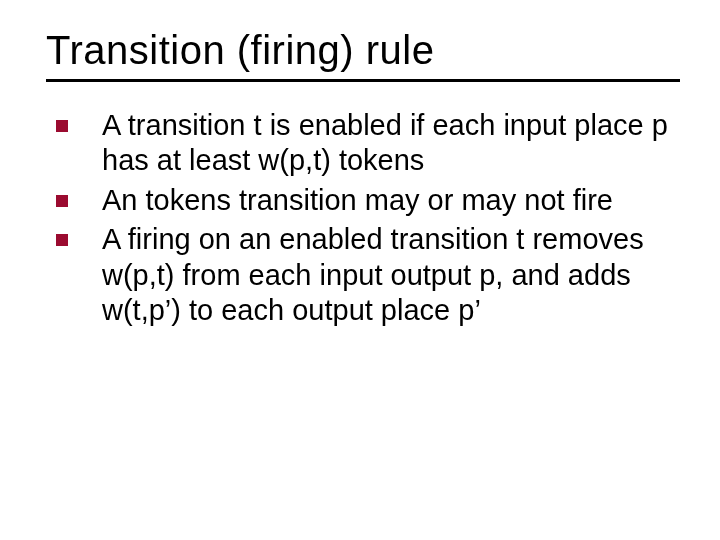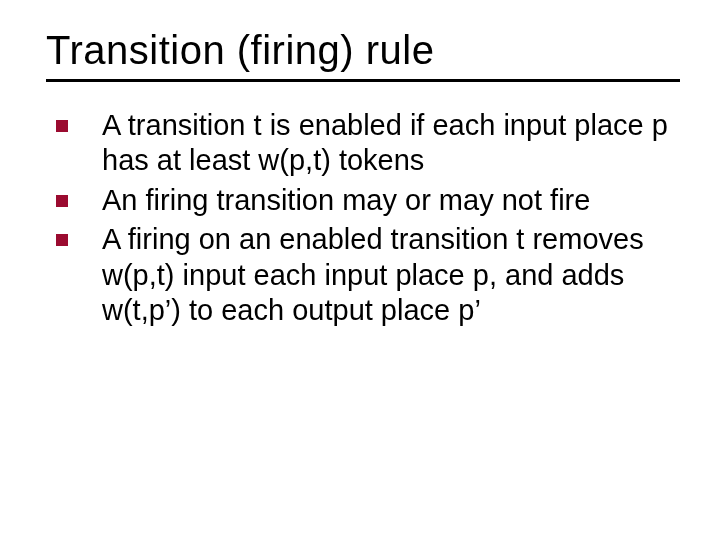--- a/index.html
+++ b/index.html
@@ -62,20 +62,20 @@
 <div class="slide">
   <h1 class="title">Transition (firing) rule</h1>
   <div class="title-rule"></div>
   <ul class="bullets">
     <li>
       <span class="bullet-icon"></span>
       <span class="bullet-text">A transition t is enabled if each input place p has at least w(p,t) tokens</span>
     </li>
     <li>
       <span class="bullet-icon"></span>
-      <span class="bullet-text">An firing transition may or may not fire</span>
+      <span class="bullet-text">An tokens transition may or may not fire</span>
     </li>
     <li>
       <span class="bullet-icon"></span>
-      <span class="bullet-text">A firing on an enabled transition t removes w(p,t) input each input place p, and adds w(t,p’) to each output place p’</span>
+      <span class="bullet-text">A firing on an enabled transition t removes w(p,t) from each input output p, and adds w(t,p’) to each output place p’</span>
     </li>
   </ul>
 </div>
 
 </body></html>

